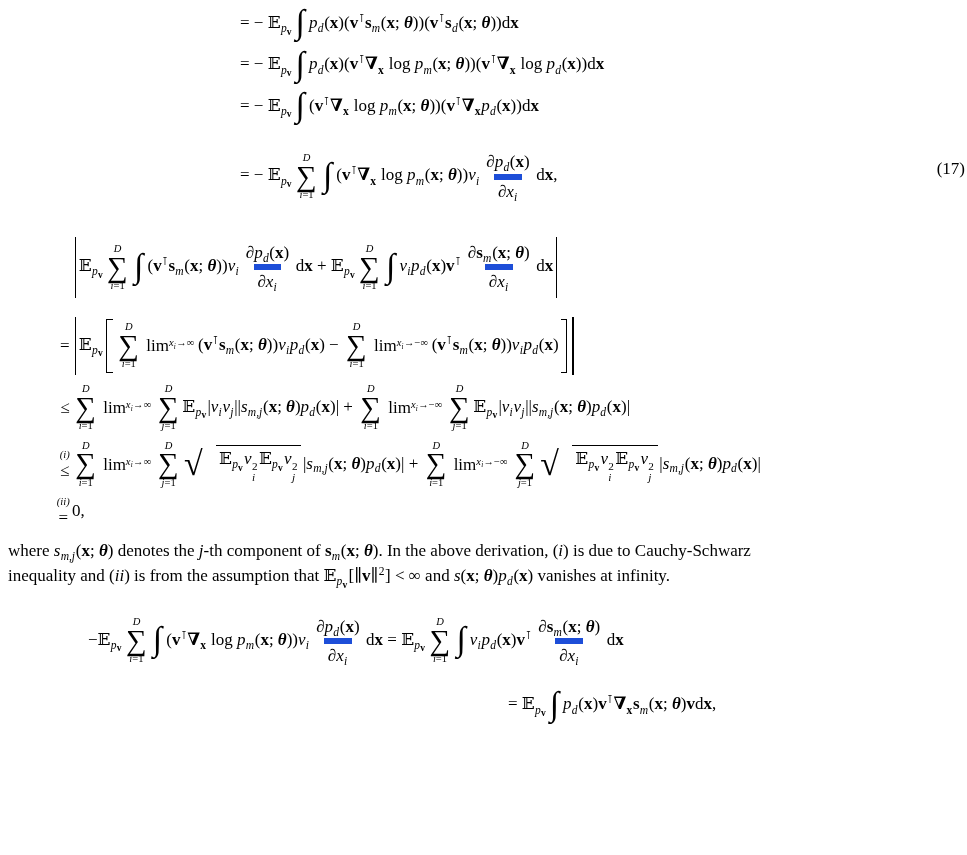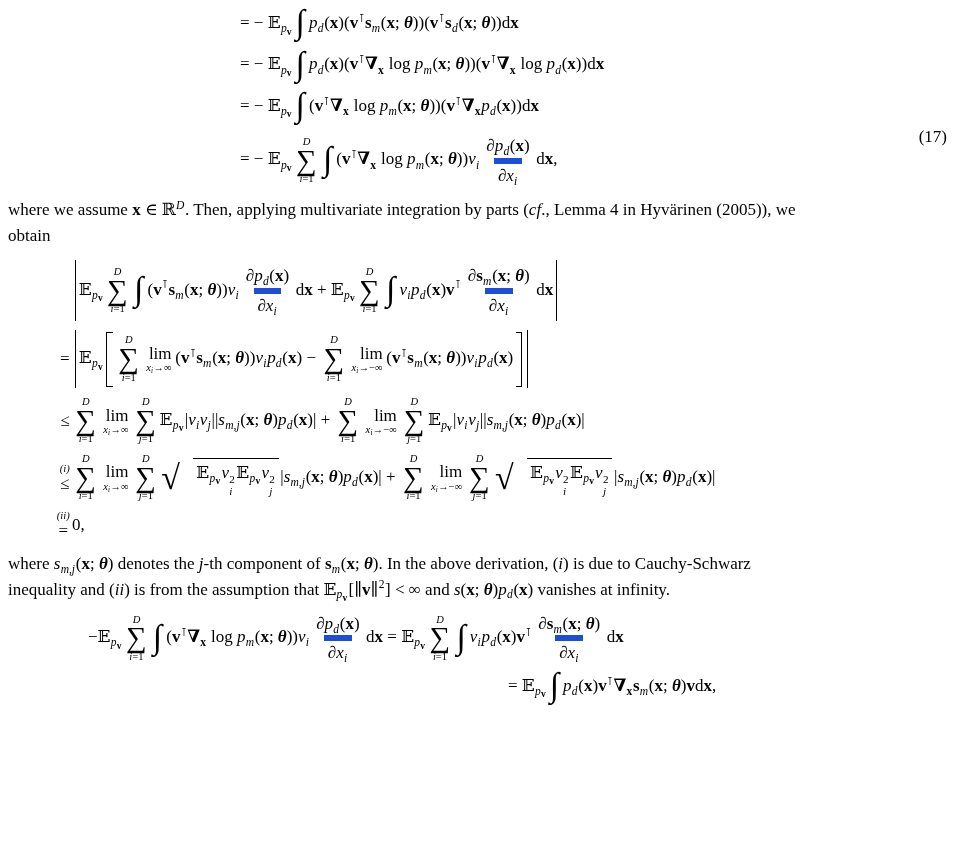--- a/index.html
+++ b/index.html
@@ -1,43 +1,43 @@
 <!DOCTYPE html>
 <html><head>
 <meta charset="utf-8">
 <style>
   html,body{margin:0;padding:0;background:#fff;color:#000;}
   body{
     width:967px;height:855px;overflow:hidden;
     font-family:"Liberation Serif","DejaVu Serif","DejaVu Sans",serif;
     font-size:17px;
   }
-  .page{padding:6px 24px 0 8px;position:relative;}
+  .page{padding:6px 6px 0 8px;position:relative;}
 
   
   .tk-r{}
   .tk-i{font-style:italic;}
   .tk-b{font-weight:700;}
   .tk-bi{font-weight:700;font-style:italic;}
   .tk-sb{font-size:68%;position:relative;top:.34em;margin:0 .06em 0 .02em;}
   .tk-sb .tk-sb{font-size:82%;top:.26em;}
   .tk-sp{font-size:68%;position:relative;top:-.55em;margin:0 .05em 0 .02em;}
   .tk-ss{display:inline-flex;flex-direction:column;align-items:flex-start;
          font-size:66%;line-height:1.05;vertical-align:-.45em;margin:0 .12em 0 .03em;}
   .ss-t,.ss-b{display:block;}
   .tk-fr{display:inline-flex;flex-direction:column;align-items:center;
-         vertical-align:middle;margin:0 .16em;line-height:1.15;text-align:center;}
+         vertical-align:middle;margin:16px .16em;line-height:1.15;text-align:center;}
   .fr-n{display:block;padding:0 .22em .1em;}
   .fr-d{display:block;border-top:6px solid #1d4ed8;padding:.12em .22em 0;}
   .tk-sum{display:inline-flex;flex-direction:column;align-items:center;
           vertical-align:middle;margin:0 .2em;line-height:1;}
   .sm-t{font-size:62%;margin-bottom:.12em;}
   .sm-o{font-size:170%;line-height:.82;}
   .sm-b{font-size:62%;margin-top:.16em;white-space:nowrap;font-family:Liberation Serif, serif;}
-  .tk-lim{display:inline-flex;flex-direction:column;align-items:flex-end;
+  .tk-lim{display:inline-flex;flex-direction:row;align-items:flex-start;
           vertical-align:middle;margin:0 .22em;line-height:1;}
   .lm-t{line-height:1;}
   .lm-b{font-size:62%;margin-top:.1em;white-space:nowrap;}
   .tk-int{font-size:200%;vertical-align:middle;line-height:.72;
           margin:0 .12em 0 .08em;position:relative;top:-.05em;}
   .tk-sqrt{display:inline-flex;align-items:center;vertical-align:middle;margin:0 .1em;}
   .sq-r{font-size:200%;line-height:.72;margin-right:-.12em;}
   .sq-b{display:inline-block;border-top:1.4px solid #000;
         padding:.16em .14em 0 .2em;white-space:nowrap;margin-left:17px;}
   .tk-ab{display:inline-block;width:1.3px;background:#000;
@@ -82,21 +82,20 @@
             <span class="sm-o">∑</span>
             <span class="sm-b"><span class="tk-i">i</span><span class="tk-r">=1</span></span>
           </span><span class="tk-int">∫</span><span class="tk-r">(</span><span class="tk-b">v</span><span class="tk-sp"><span class="tk-r">⊺</span></span><span class="tk-b">∇</span><span class="tk-sb"><span class="tk-b">x</span></span><span class="tk-r"> log </span><span class="tk-i">p</span><span class="tk-sb"><span class="tk-i">m</span></span><span class="tk-r">(</span><span class="tk-b">x</span><span class="tk-r">; </span><span class="tk-bi">θ</span><span class="tk-r">)</span><span class="tk-r">)</span><span class="tk-i">v</span><span class="tk-sb"><span class="tk-i">i</span></span><span class="tk-fr">
             <span class="fr-n"><span class="tk-r">∂</span><span class="tk-i">p</span><span class="tk-sb"><span class="tk-i">d</span></span><span class="tk-r">(</span><span class="tk-b">x</span><span class="tk-r">)</span></span>
             <span class="fr-d"><span class="tk-r">∂</span><span class="tk-i">x</span><span class="tk-sb"><span class="tk-i">i</span></span></span>
           </span><span class="tk-r">d</span><span class="tk-b">x</span><span class="tk-r">,</span></div>
       </div>
     <span class="eqtag">(17)</span>
   </section>
 
-  <p class="para"><span class="tk-r">where we assume </span><span class="tk-b">x</span><span class="tk-r"> ∈ ℝ</span><span class="tk-sp"><span class="tk-i">D</span></span><span class="tk-r">. Then, applying multivariate integration by parts (</span><span class="tk-i">cf</span><span class="tk-r">., Lemma 4 in Hyvärinen (2005)), we</span><br><span class="tk-r">obtain</span></p>
 
   <section class="mrows" id="deriv">
       <div class="mrow">
         <span class="mrel"></span>
         <span class="mexpr"><span class="tk-ab" style="height: 3.6em;"></span><span class="tk-r">𝔼</span><span class="tk-sb"><span class="tk-i">p</span><span class="tk-sb"><span class="tk-b">v</span></span></span><span class="tk-sum">
             <span class="sm-t"><span class="tk-i">D</span></span>
             <span class="sm-o">∑</span>
             <span class="sm-b"><span class="tk-i">i</span><span class="tk-r">=1</span></span>
           </span><span class="tk-int">∫</span><span class="tk-r">(</span><span class="tk-b">v</span><span class="tk-sp"><span class="tk-r">⊺</span></span><span class="tk-b">s</span><span class="tk-sb"><span class="tk-i">m</span></span><span class="tk-r">(</span><span class="tk-b">x</span><span class="tk-r">; </span><span class="tk-bi">θ</span><span class="tk-r">)</span><span class="tk-r">)</span><span class="tk-i">v</span><span class="tk-sb"><span class="tk-i">i</span></span><span class="tk-fr">
             <span class="fr-n"><span class="tk-r">∂</span><span class="tk-i">p</span><span class="tk-sb"><span class="tk-i">d</span></span><span class="tk-r">(</span><span class="tk-b">x</span><span class="tk-r">)</span></span>

